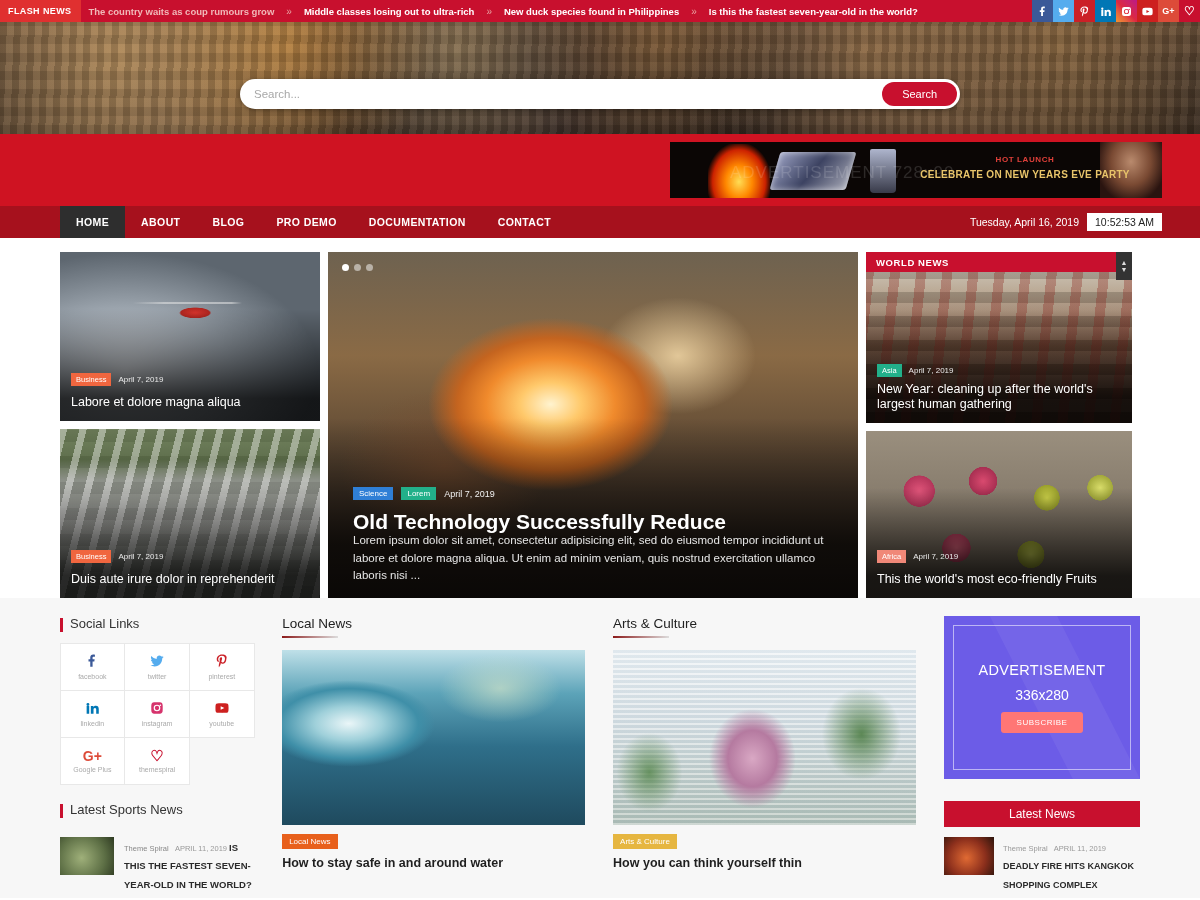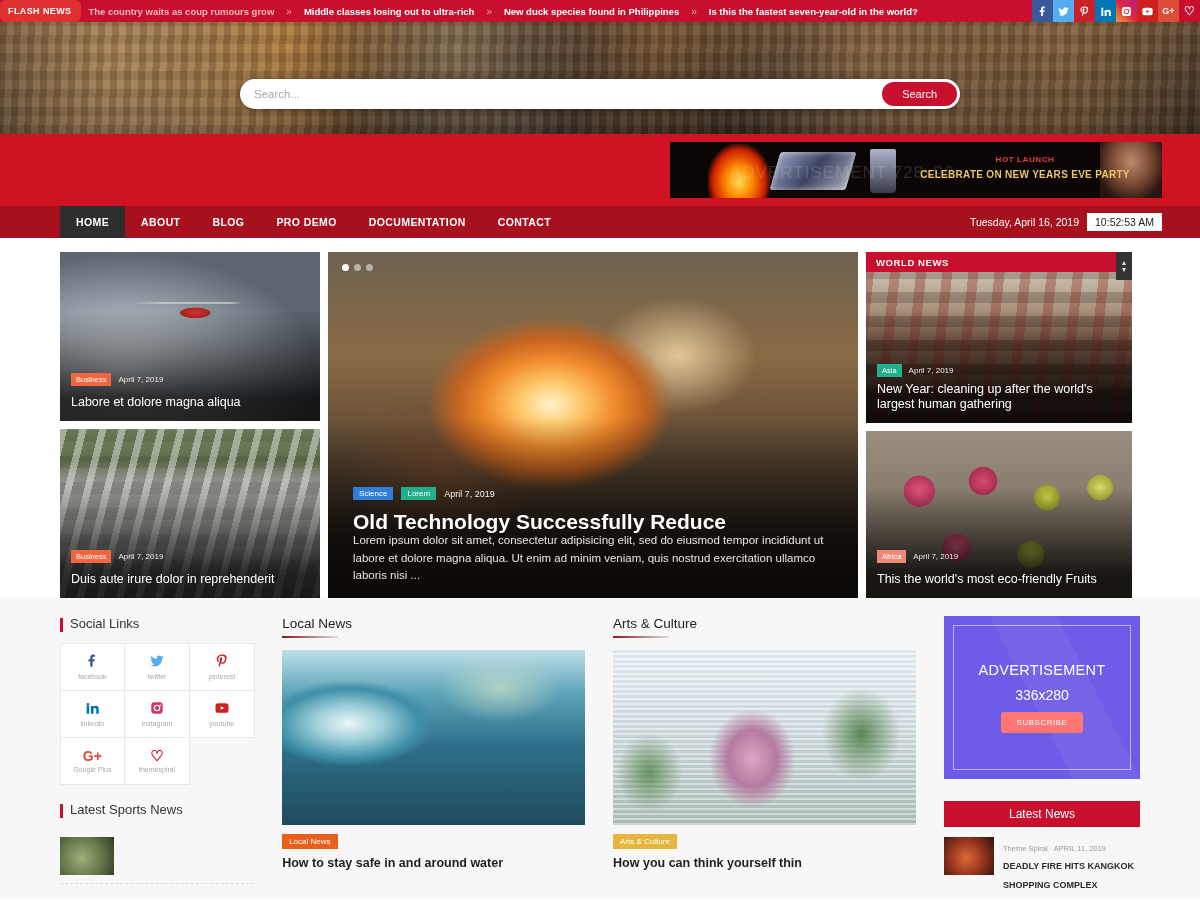--- a/index.html
+++ b/index.html
@@ -10,21 +10,21 @@
   }
 
   
   .flashbar {
     height: 22px; background: #c8102e; display: flex; align-items: stretch;
     position: relative; overflow: hidden;
   }
   .flash-label {
     background: #e03030; color: #fff; font-size: 9px; font-weight: bold;
     letter-spacing: .4px; display: flex; align-items: center;
-    padding: 0 9px 0 8px; flex: 0 0 auto; border-radius: 6px;
+    padding: 0 9px 0 8px; flex: 0 0 auto;
   }
   .flash-items { flex: 1 1 auto; display: flex; align-items: center; overflow: hidden;
                  padding-left: 8px; }
   .flash-item { color: #ffffff; font-size: 9.5px; font-weight: bold; white-space: nowrap; }
   .flash-item.faded { color: #f0b8b8; }
   .flash-sep { color: #e8a0a0; font-size: 10px; padding: 0 12px; }
   .topsocial { display: flex; flex: 0 0 auto; }
   .topsocial .si {
     width: 21px; height: 22px; display: flex; align-items: center; justify-content: center;
     color: #fff; font-size: 10px; font-weight: bold;
@@ -496,20 +496,27 @@
       <a class="scell">
         <span class="ic" style="color:#c8102e;font-size:15px">♡</span>
         <span class="lb">themespiral</span>
       </a>
     </div>
 
     <div class="sportlist">
       <div class="wtitle">Latest Sports News</div>
       <a class="sport-item">
         <span class="thumb" style="background:radial-gradient(circle at 40% 55%, #9fb07a, #5d6f45 60%, #2e3a22 100%);"></span>
+        <span>
+          <span class="meta2">
+            <b>Theme Spiral</b>
+            &nbsp;&nbsp;<span>APRIL 11, 2019</span>
+          </span>
+          <span class="tt">IS THIS THE FASTEST SEVEN-YEAR-OLD IN THE WORLD?</span>
+        </span>
       </a>
       <a class="sport-item" style="border-bottom:none">
         
         
       </a>
     </div>
   </div>
 
   <div class="col-local">
     <div class="sec-title">Local News</div>

